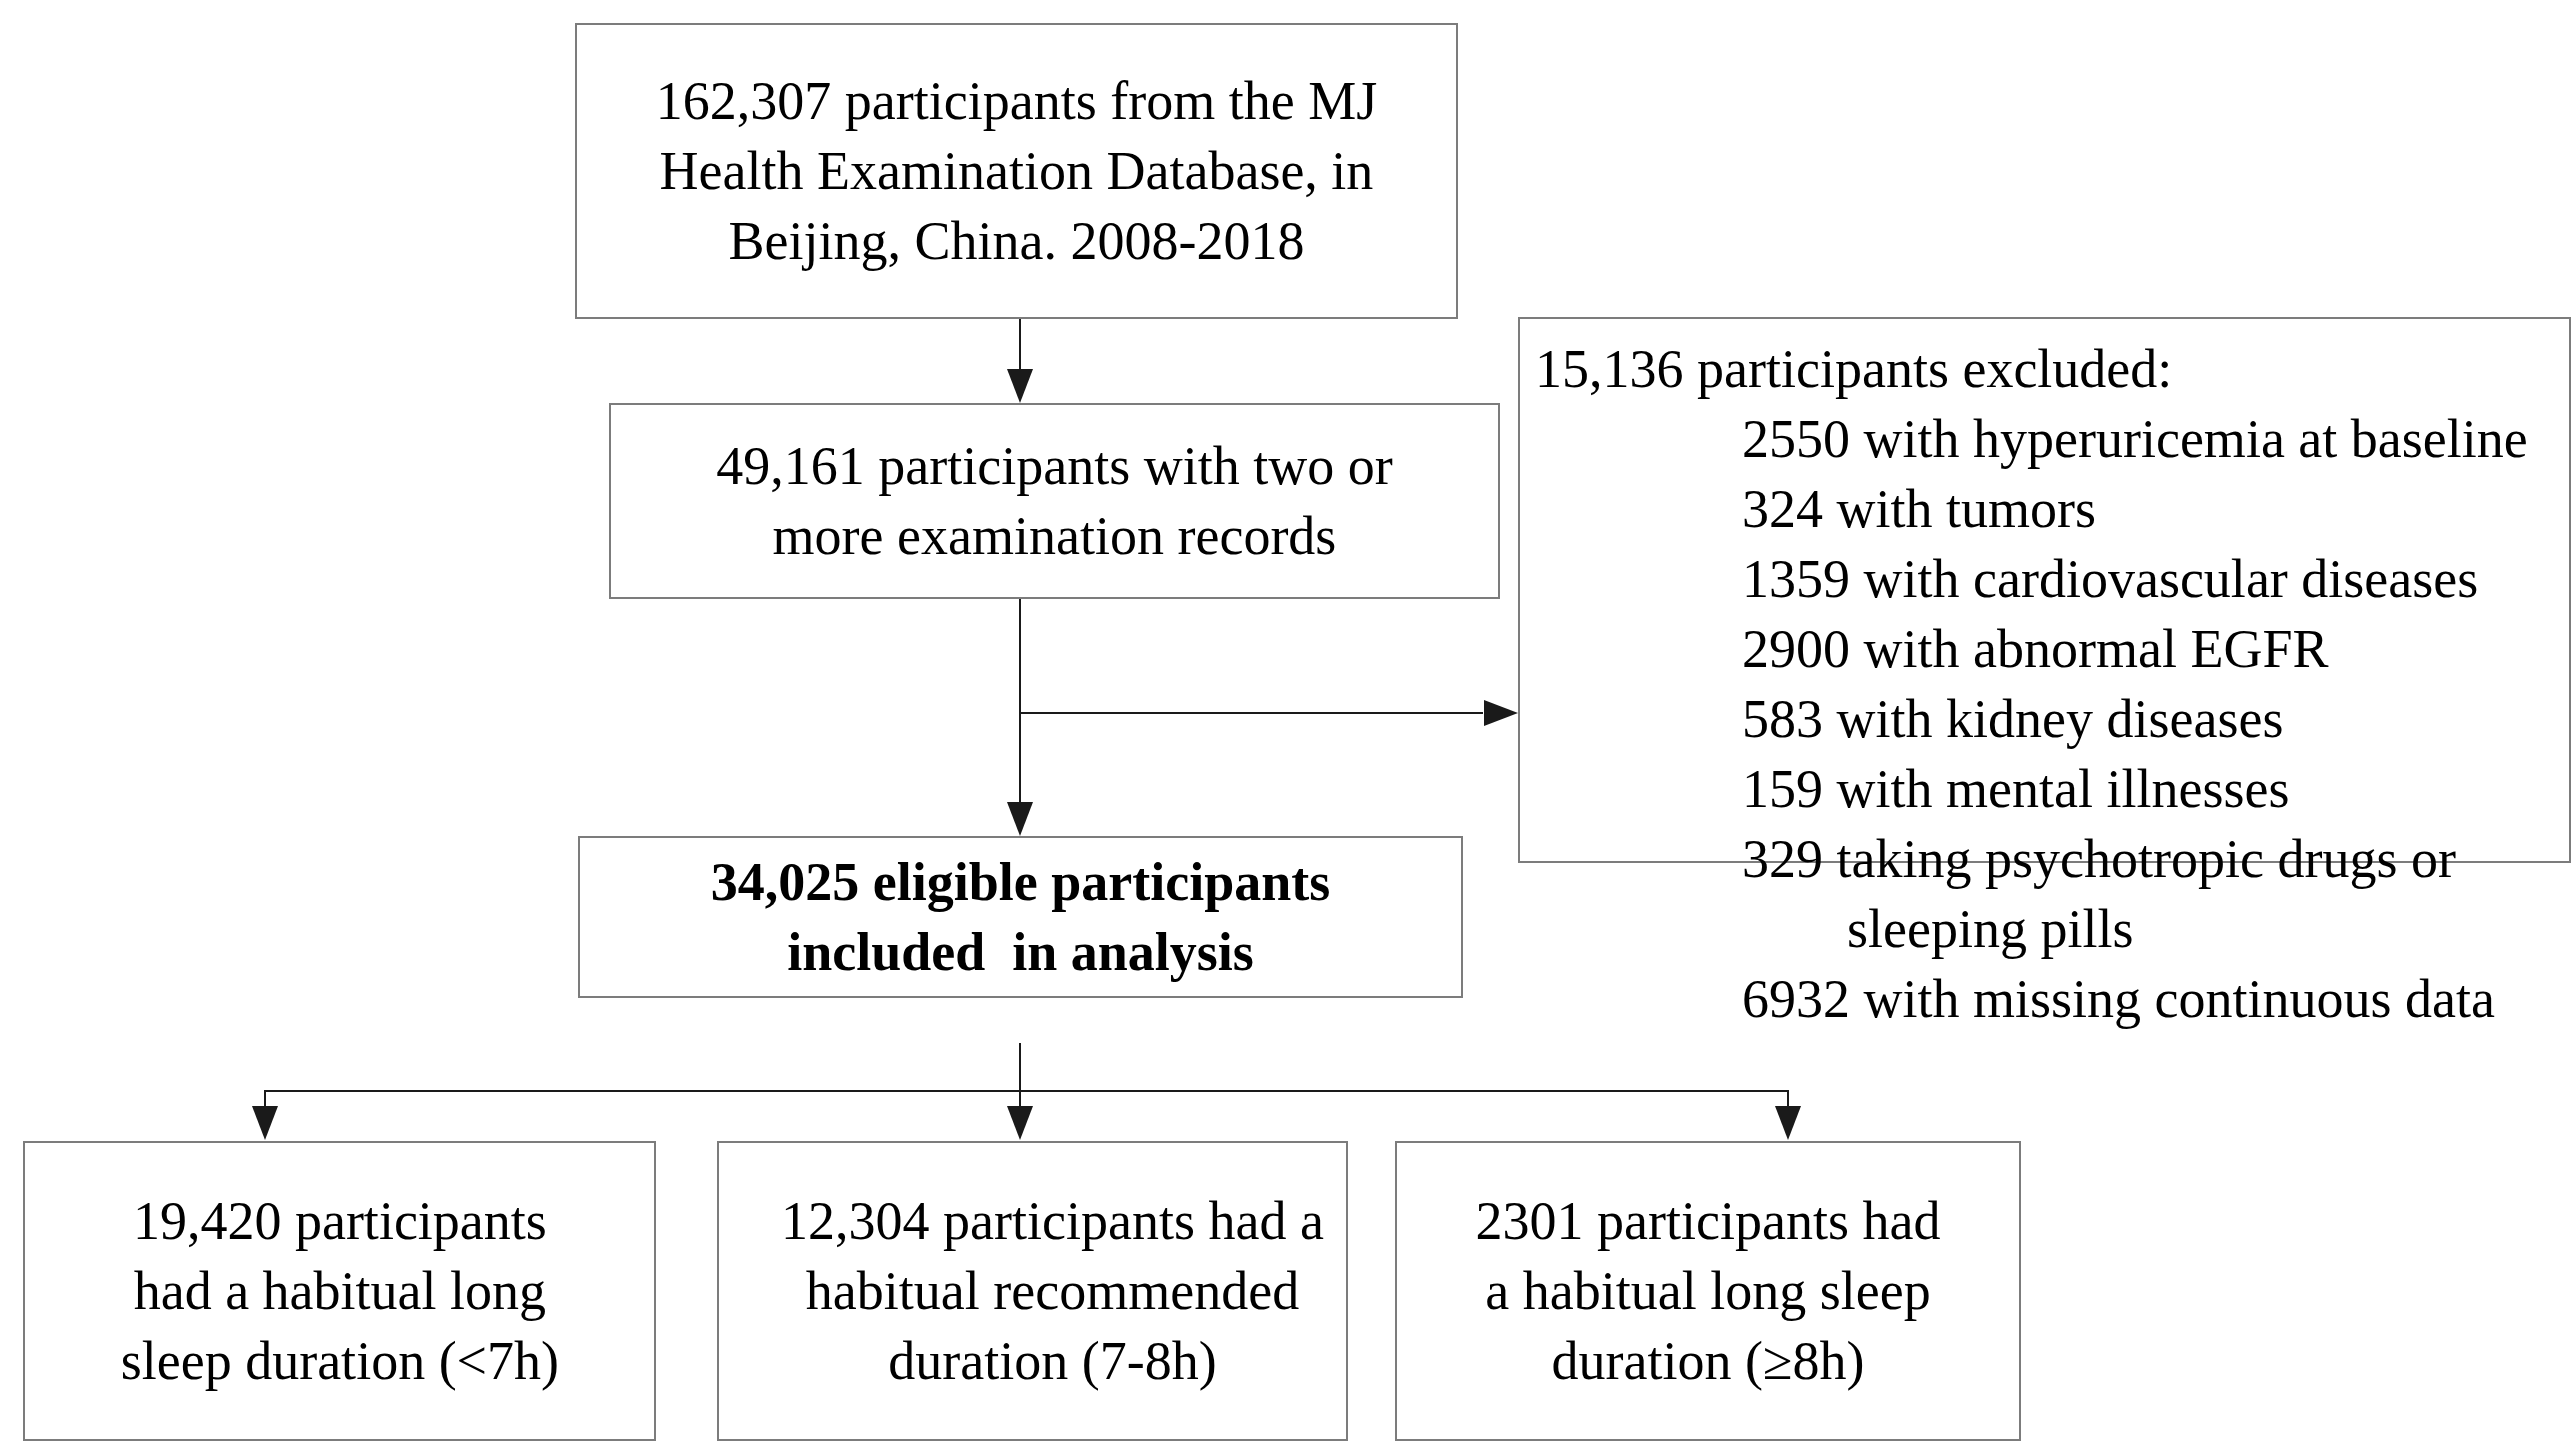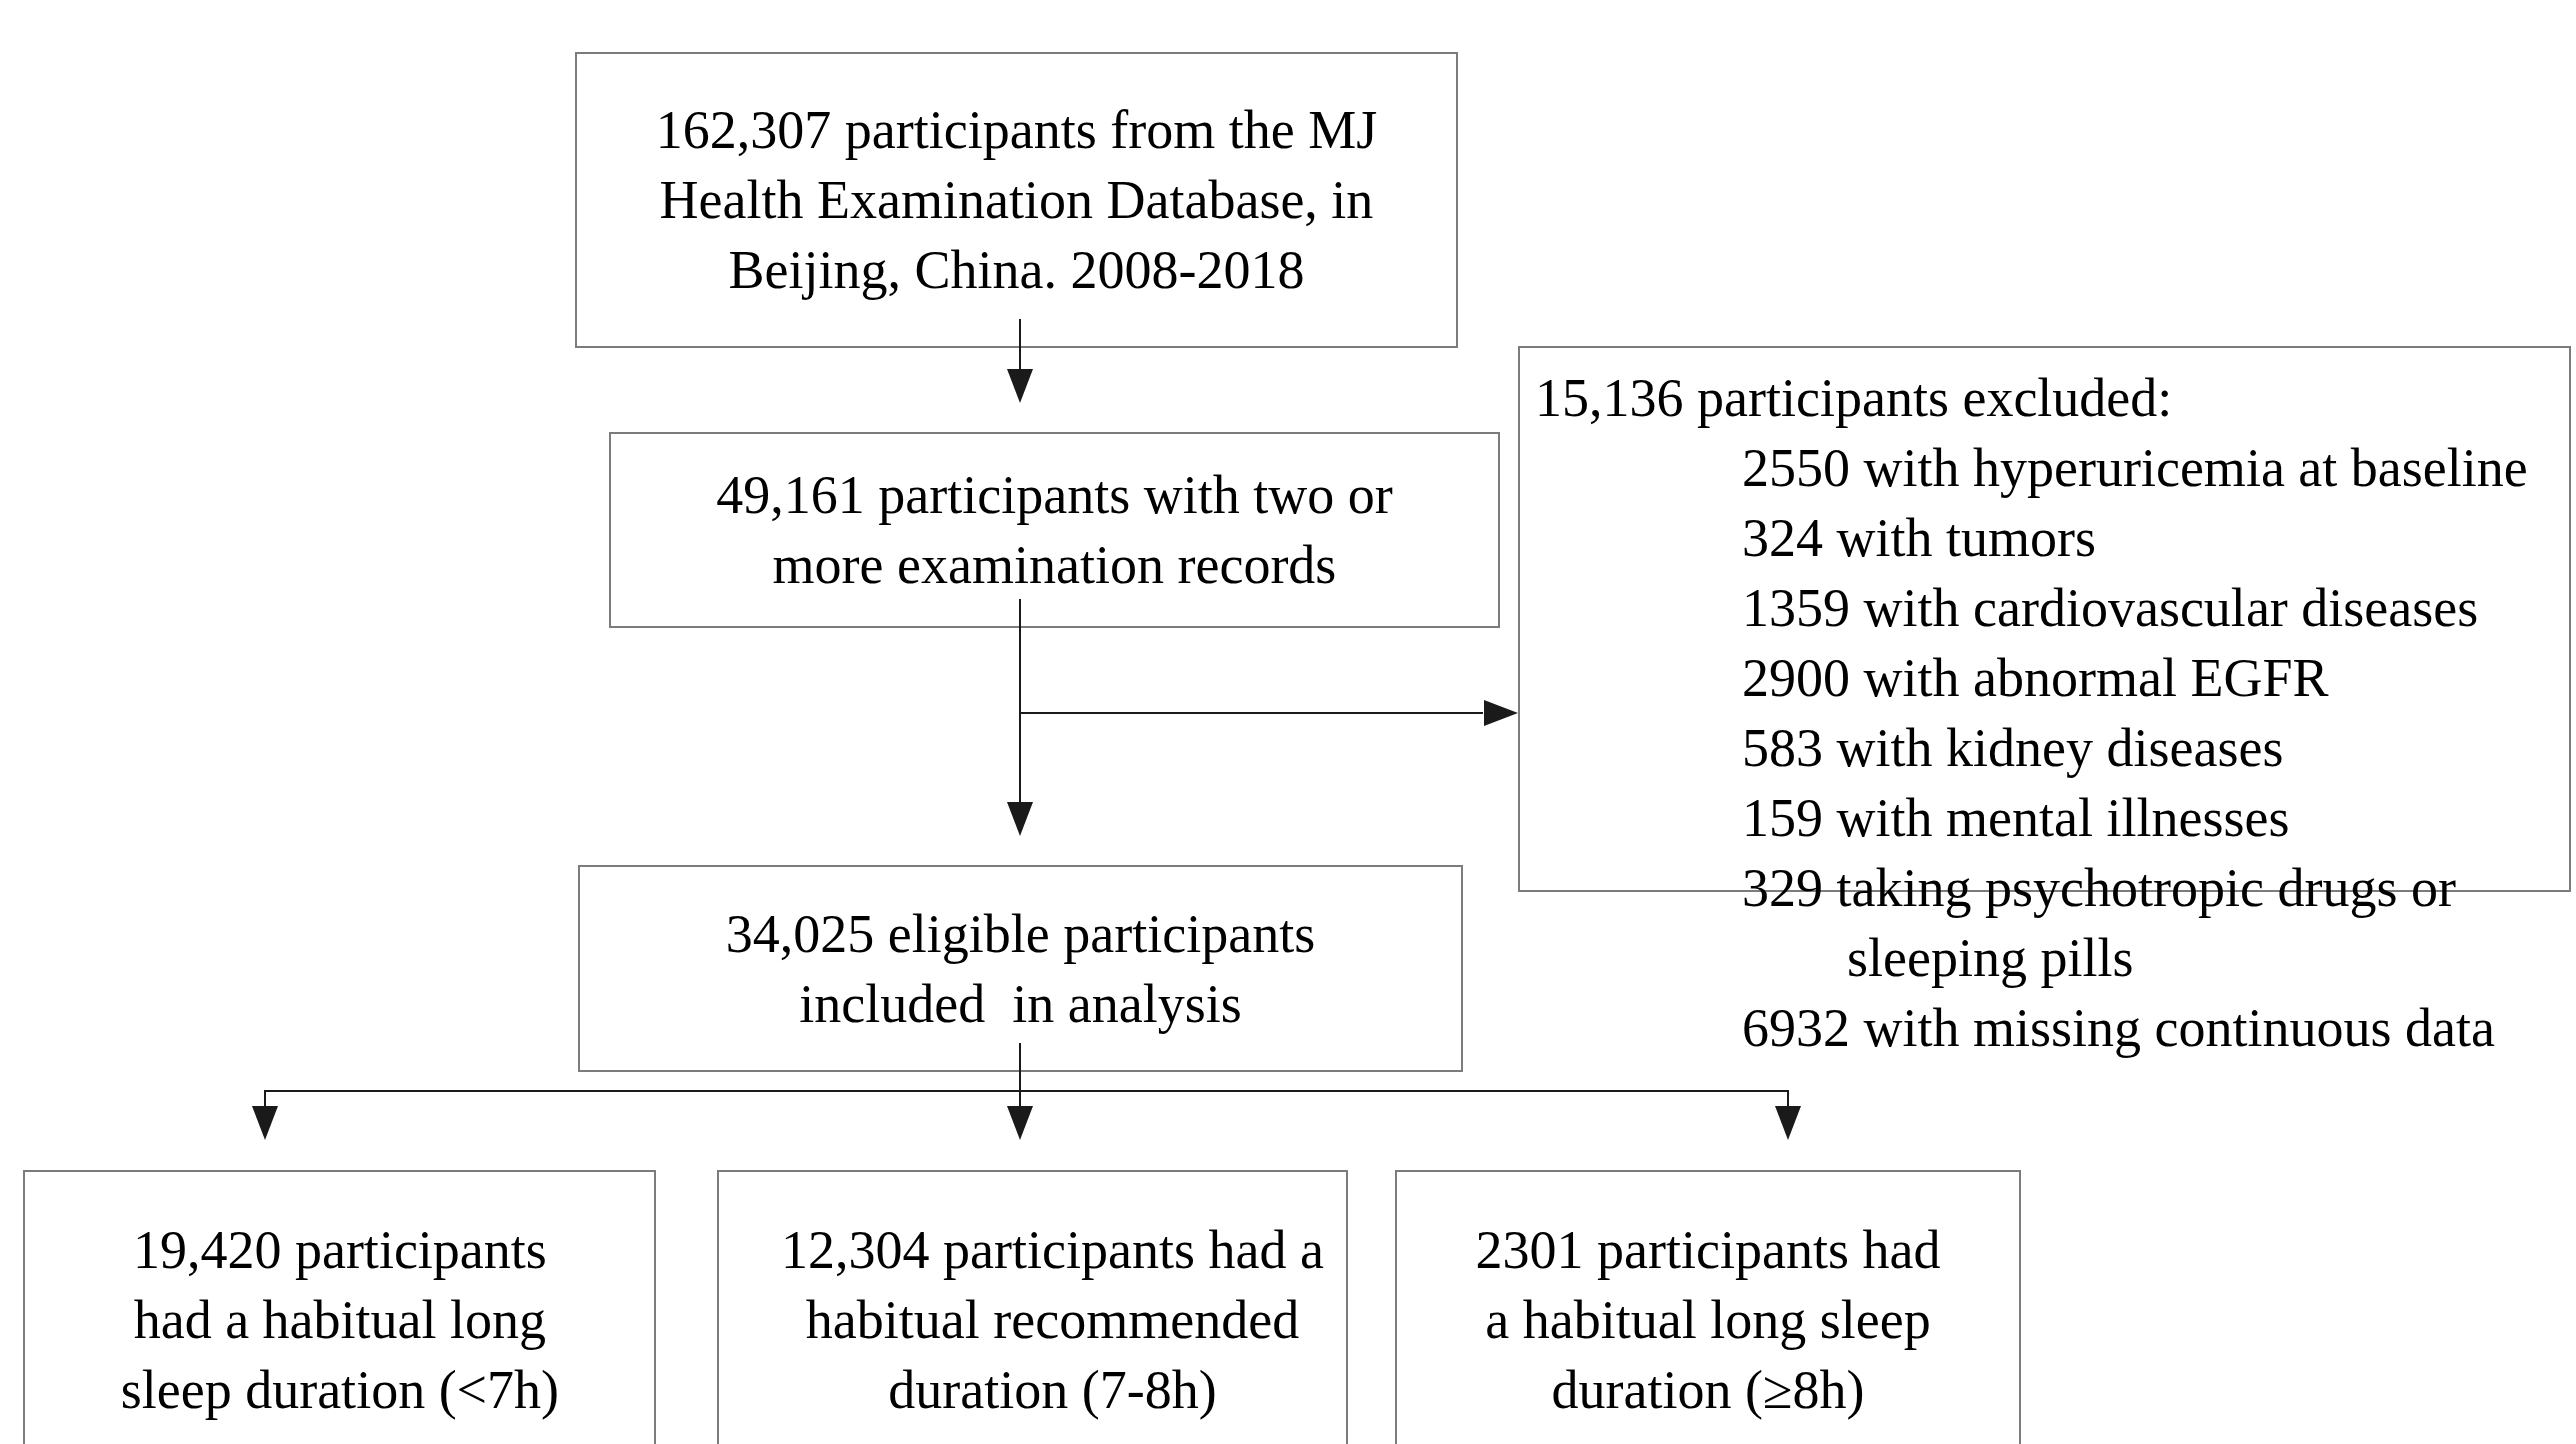--- a/index.html
+++ b/index.html
@@ -21,21 +21,20 @@
   .box {
     position: absolute;
     box-sizing: border-box;
     background: #ffffff;
     border: 2.1px solid #7c7c7c;
     display: flex;
     flex-direction: column;
     align-items: center;
     justify-content: center;
     text-align: center;
-    margin-top: 29px;
   }
   .box.excl {
     align-items: flex-start;
     justify-content: flex-start;
     text-align: left;
     padding: 15px 5.5px 0 15px;
   }
   .excl-items {
     margin-left: 207px;
   }
@@ -99,21 +98,21 @@
       <div class="tline">1359 with cardiovascular diseases</div>
       <div class="tline">2900 with abnormal EGFR</div>
       <div class="tline">583 with kidney diseases</div>
       <div class="tline">159 with mental illnesses</div>
       <div class="tline">329 taking psychotropic drugs or</div>
       <div class="tline indent2">sleeping pills</div>
       <div class="tline">6932 with missing continuous data</div>
     </div>
   </div>
 
-  <div class="box" style="left:578px; top:836px; width:885px; height:207px;">
+  <div class="box" style="left:578px; top:836px; width:885px; height:162px;font-weight:bold;">
     <div class="tline">34,025 eligible participants</div>
     <div class="tline">included  in analysis</div>
   </div>
 
   <div class="vline" style="left:1019px; top:1043px; height:67px;"></div>
   <div class="hline" style="left:265px; top:1090px; width:1524px;"></div>
   <div class="vline" style="left:264px; top:1090px; height:20.7px;"></div>
   <div class="arrow-down" style="left:252px; top:1106px;"></div>
   <div class="arrow-down" style="left:1007px; top:1106px;"></div>
   <div class="vline" style="left:1787px; top:1090px; height:20.7px;"></div>

